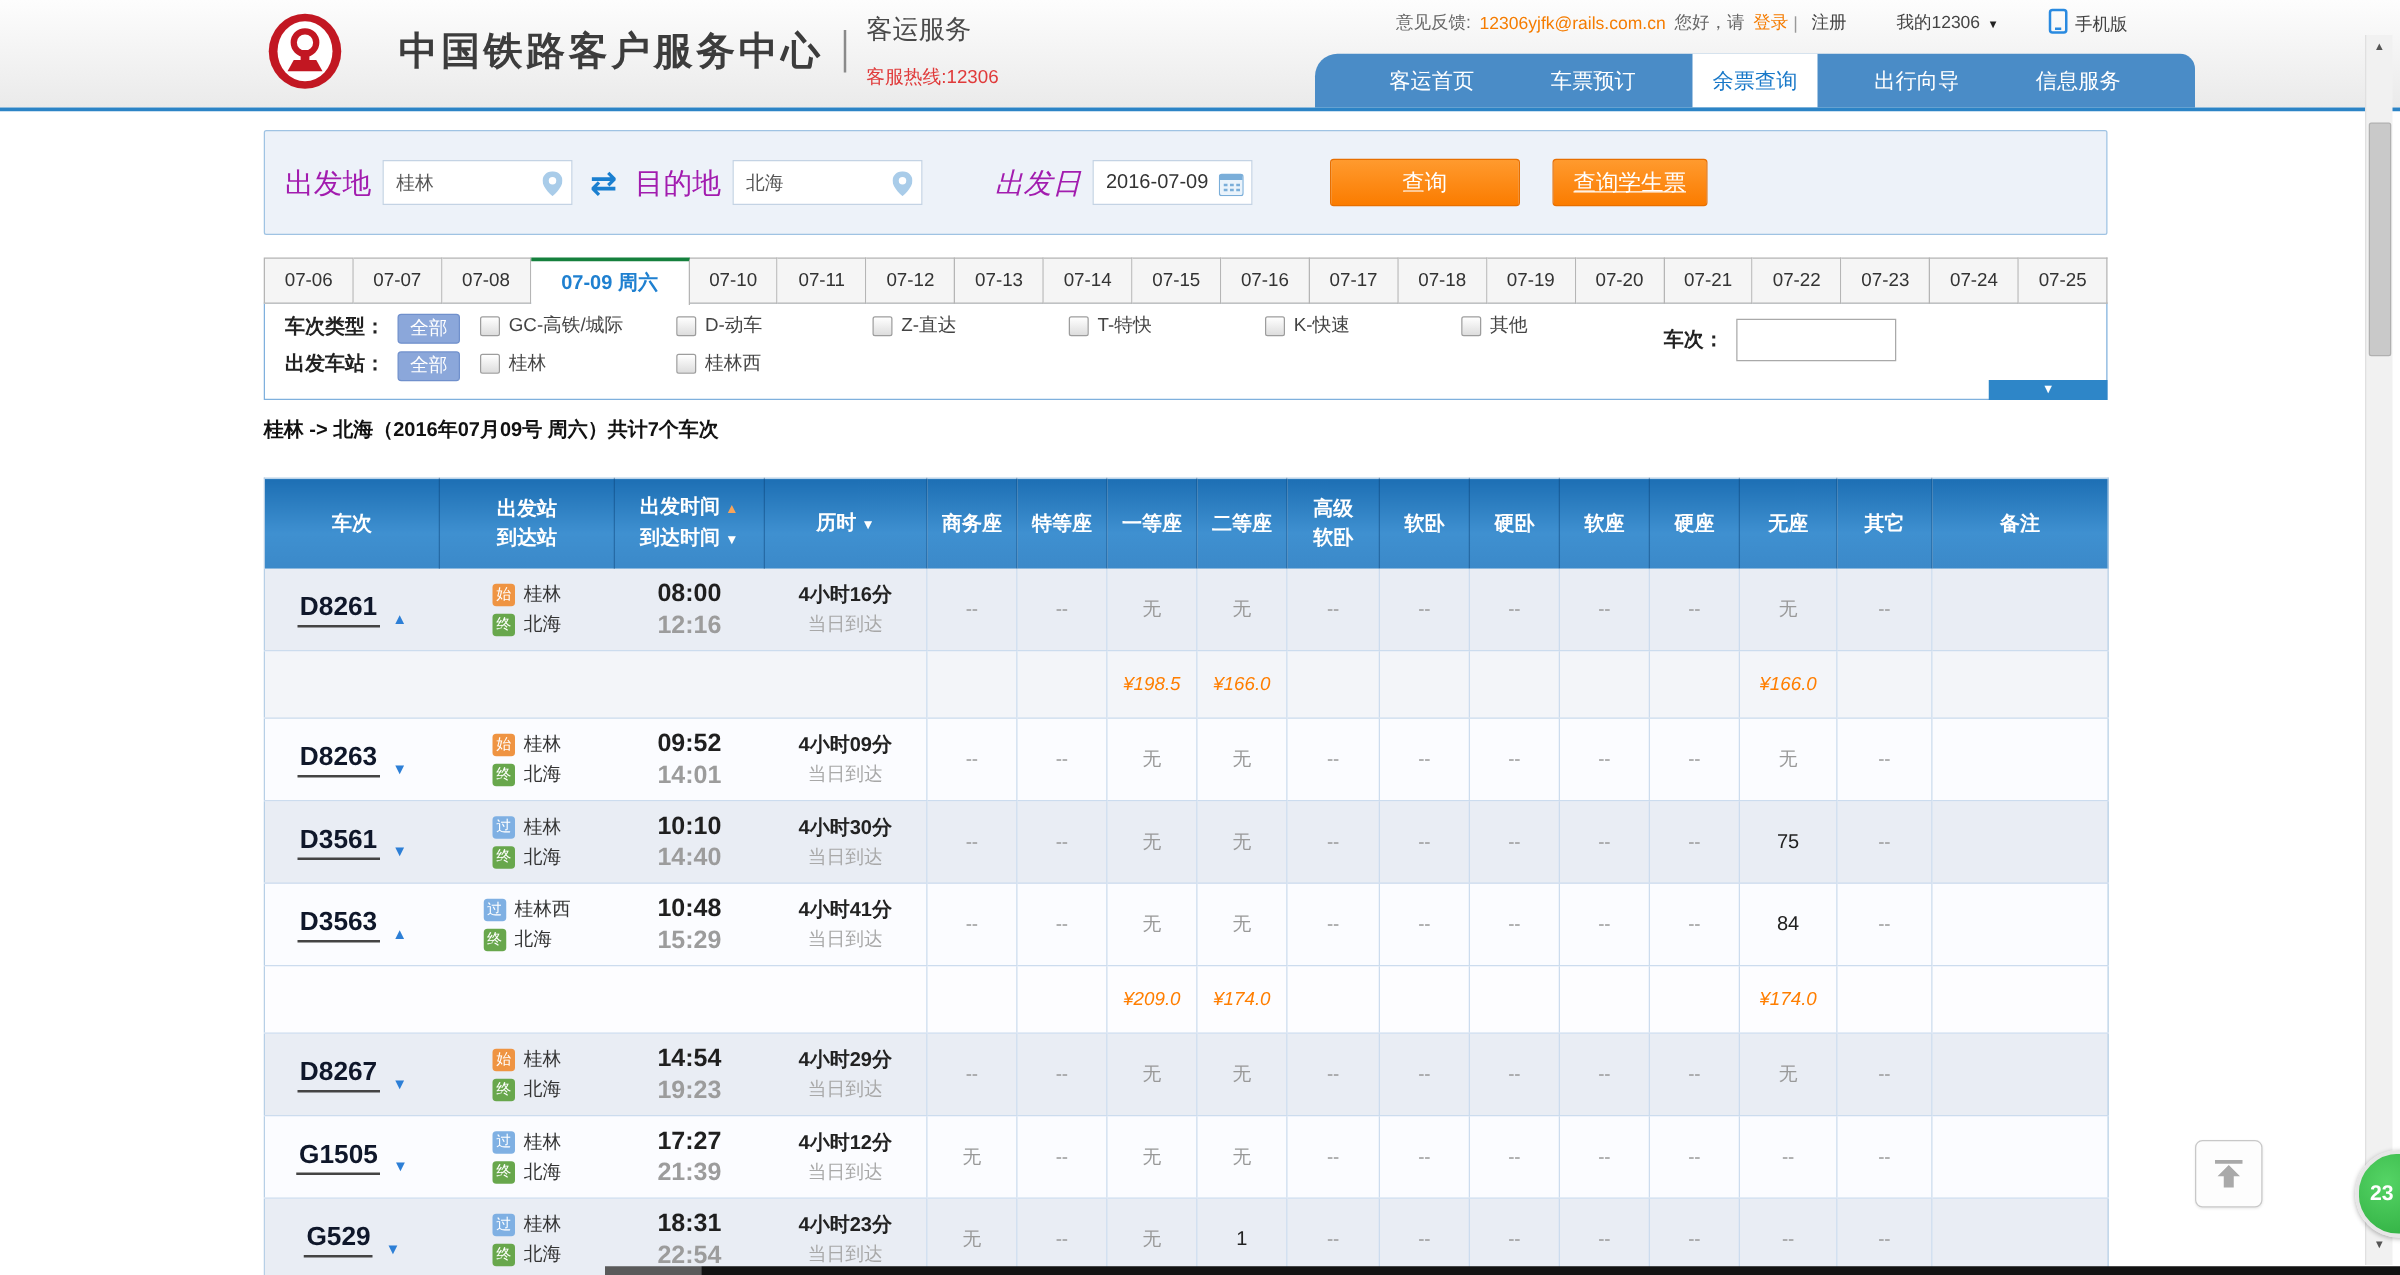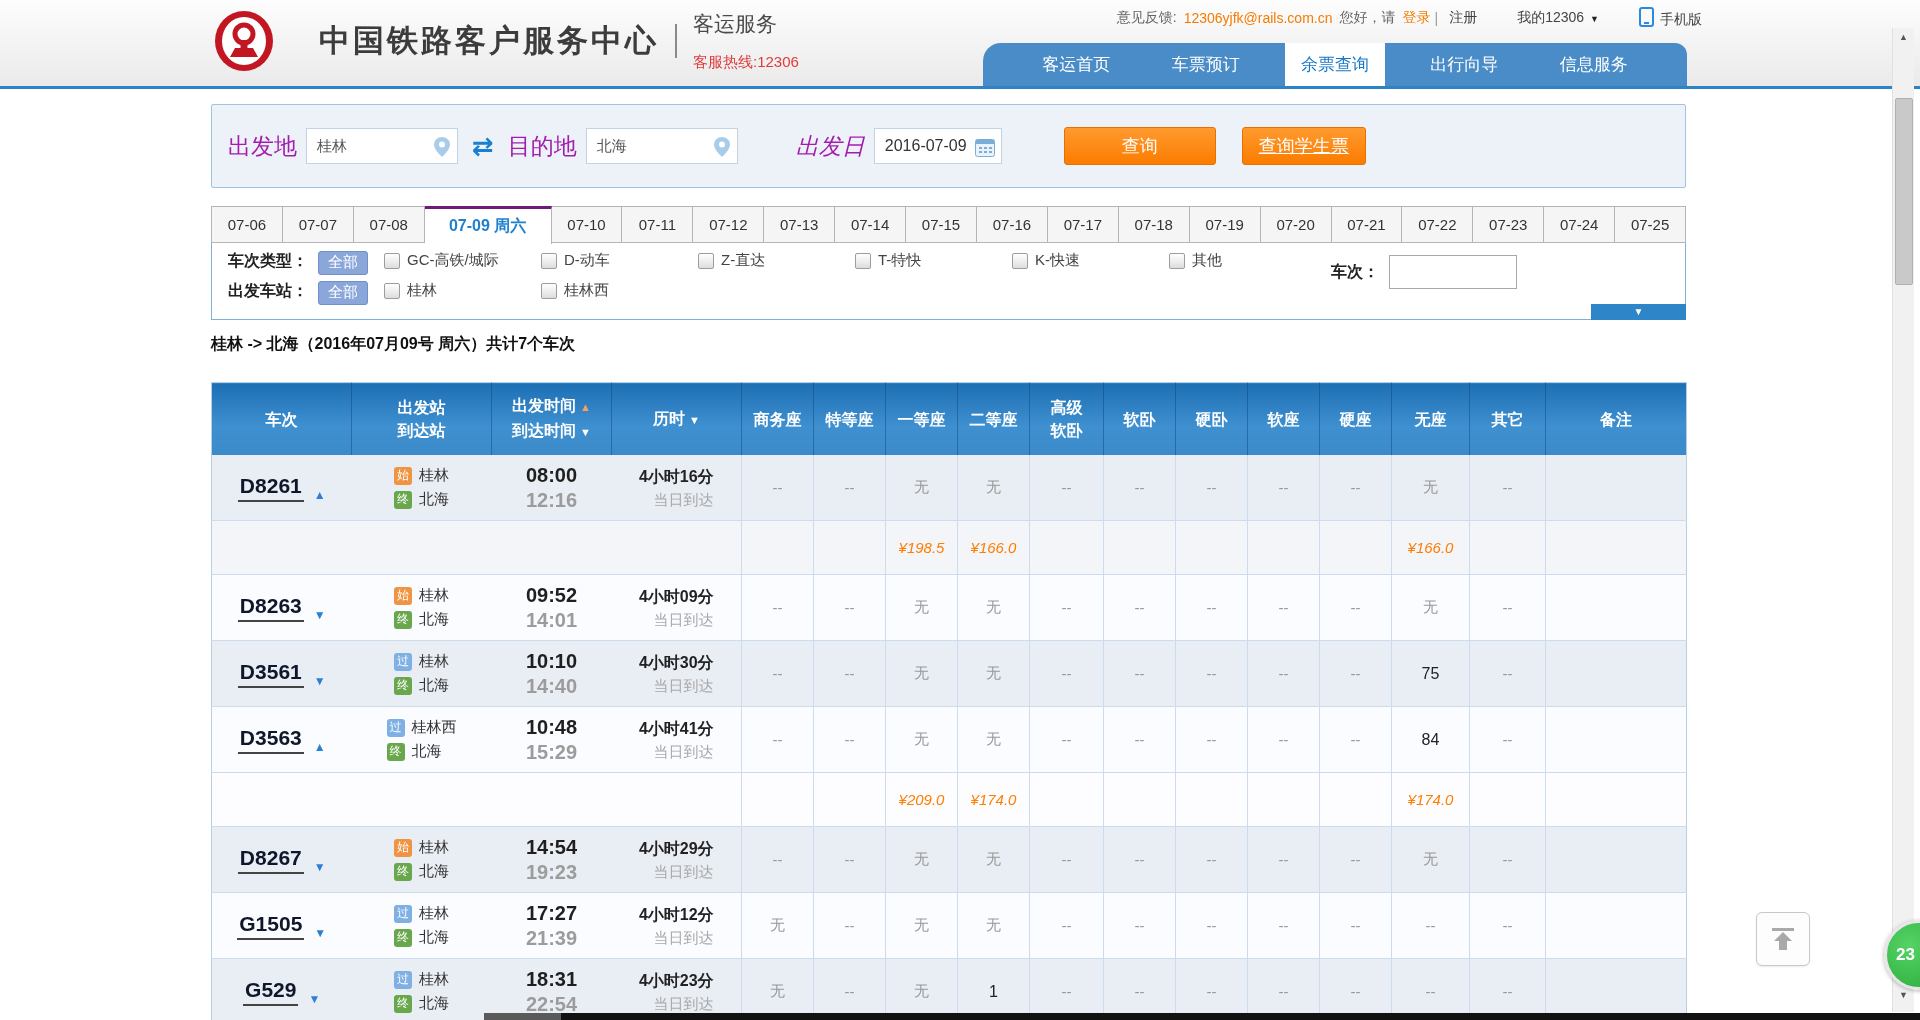--- a/index.html
+++ b/index.html
@@ -25,21 +25,21 @@
   .userbar > *{margin-left:7px;}
   .orange{color:#f57c00;text-decoration:none;cursor:pointer;}
   .dark{color:#444;text-decoration:none;cursor:pointer;}
   .ub-sep{color:#999;margin:0 4px;}
   .ub-gap{display:inline-block;width:26px;}
   .caret{font-size:9px;color:#222;margin-left:6px;}
   .phone-icon{display:inline-block;width:11px;height:16px;border:2px solid #2a8ae0;
               border-radius:3px;margin-right:6px;vertical-align:-3px;position:relative;}
   .phone-icon::after{content:"";position:absolute;left:3px;bottom:1px;width:5px;height:2px;background:#2a8ae0;}
 
-  .nav{position:absolute;left:983px;top:43px;width:676px;height:43px;background:#4a8cc7;
+  .nav{position:absolute;left:1052px;top:43px;width:676px;height:43px;background:#4a8cc7;
        border-radius:18px 12px 0 0;display:flex;align-items:stretch;justify-content:space-evenly;
        padding:0 14px;}
   .nav-tab{display:flex;align-items:center;padding:0 16px;color:#fff;font-size:17px;cursor:pointer;}
   .nav-tab.active{background:#fff;color:#1878c8;}
 
   
   .content{position:absolute;left:211px;top:104px;width:1475px;}
 
   .search-panel{box-sizing:border-box;height:84px;background:#edf2f9;border:1px solid #9fc3e3;
                 border-radius:2px;display:flex;align-items:center;padding:0 16px;}
@@ -57,21 +57,21 @@
               border:1px solid #e86f00;border-radius:3px;color:#fff;font-size:18px;
               display:inline-flex;align-items:center;justify-content:center;cursor:pointer;}
   .btn-query{width:152px;margin-left:62px;}
   .btn-student{width:124px;margin-left:26px;text-decoration:underline;}
 
   
   .date-tabs{margin-top:18px;display:flex;height:37px;position:relative;z-index:2;}
   .date-tab{box-sizing:border-box;flex:1;border:1px solid #b5b5b5;border-left:none;background:#f5f5f5;
             display:flex;align-items:center;justify-content:center;font-size:15px;color:#333;cursor:pointer;}
   .date-tab:first-child{border-left:1px solid #b5b5b5;}
-  .date-tab.active{flex:1.8;background:#fff;border-top:3px solid #701a75;border-bottom:none;
+  .date-tab.active{flex:1.8;background:#fff;border-top:3px solid #15803d;border-bottom:none;
                    color:#1f80d0;font-weight:bold;font-size:16px;height:38px;}
 
   
   .filter-panel{box-sizing:border-box;position:relative;border:1px solid #7fb0dd;background:#fff;
                 margin-top:-1px;padding:8px 0 8px 16px;}
   .filter-row{display:flex;align-items:flex-start;height:30px;font-size:16px;color:#222;}
   .filter-label{font-weight:bold;font-size:16px;color:#222;margin-right:10px;}
   .badge-all{background:#8ba7da;border:1px solid #7090cc;border-radius:3px;color:#fff;
              font-size:15px;padding:1px 9px 2px;margin-right:16px;cursor:pointer;}
   .filter-options{display:flex;align-items:center;}
@@ -110,21 +110,21 @@
             border-bottom:2px solid #444;padding:0 2px 2px;}
   .toggle{color:#2d7fd6;font-size:12px;margin-left:10px;margin-top:14px;cursor:pointer;}
   .station-wrap{display:inline-block;text-align:left;}
   .station-line{display:flex;align-items:center;height:24px;}
   .st-badge{display:inline-flex;align-items:center;justify-content:center;width:18px;height:18px;
             border-radius:3px;color:#fff;font-size:12px;margin-right:7px;}
   .badge-start{background:#ef9442;}
   .badge-end{background:#68a74c;}
   .badge-pass{background:#7fb0e3;}
   .st-name{font-size:15px;color:#333;}
-  .time-wrap,.dur-wrap{display:inline-block;text-align:right;}
+  .time-wrap,.dur-wrap{display:inline-block;text-align:center;}
   .t-dep{font-size:20px;font-weight:bold;color:#1f1f1f;line-height:25px;}
   .t-arr{font-size:20px;font-weight:bold;color:#9c9c9c;line-height:25px;}
   .d-main{font-size:16px;font-weight:bold;color:#222;line-height:24px;}
   .d-note{font-size:15px;color:#a8a8a8;line-height:22px;}
   .seat-dim{color:#999;font-size:15px;}
   .seat-num{color:#222;font-size:16px;}
   .price-val{color:#ff7e00;font-size:15px;}
 
   
   .back-top{position:absolute;left:1756px;top:912px;width:52px;height:52px;background:#fdfdfd;

